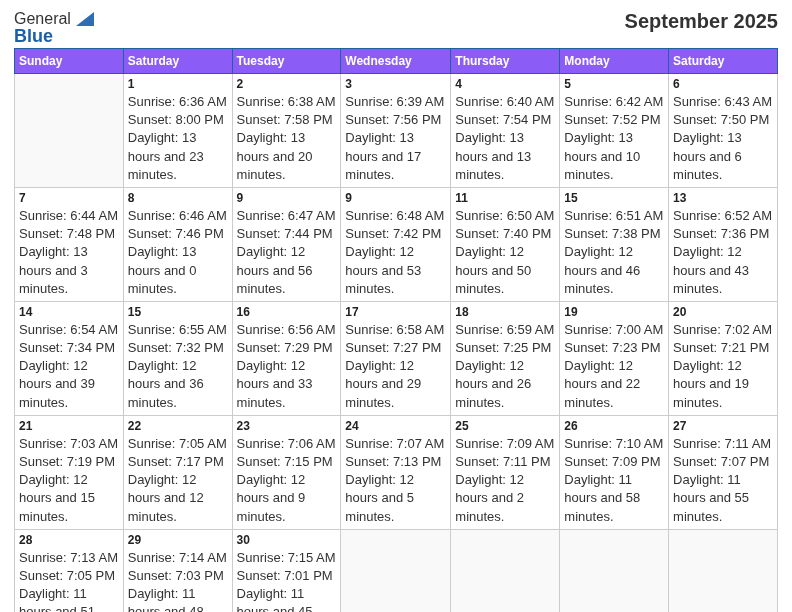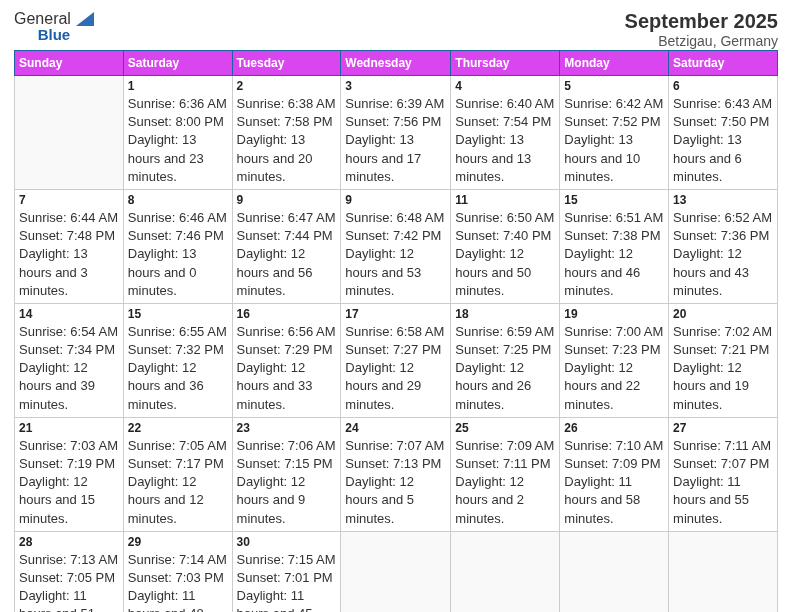--- a/index.html
+++ b/index.html
@@ -40,21 +40,21 @@
     .location {
       font-size: 14px;
       color: #555;
     }
     .calendar {
       width: 100%;
       border-collapse: collapse;
       border: 1px solid #ccc;
     }
     .calendar th {
-      background-color: #d946ef;
+      background-color: #8b5cf6;
       color: #fff;
       font-size: 12px;
       font-weight: bold;
       padding: 5px 4px;
       text-align: left;
       border: 1px solid #2060a0;
     }
     .calendar td {
       border: 1px solid #ccc;
       vertical-align: top;
@@ -89,26 +89,25 @@
 <div class="page">
   <div class="header">
     <div class="logo">
       <div>
         <div style="display:flex; align-items:center;">
           <span class="logo-general">General</span>
           <svg width="22" height="18" viewBox="0 0 22 18" style="margin-left:1px;">
             <polygon points="4,16 22,2 22,16" fill="#2e6db4"></polygon>
           </svg>
         </div>
-        <div class="logo-blue" style="font-size:15px; font-weight:bold; margin-top:-2px;text-align:center;">Blue</div>
+        <div class="logo-blue" style="font-size:18px; font-weight:bold; margin-top:-2px;">Blue</div>
       </div>
     </div>
     <div class="title-section">
       <div class="month-title">September 2025</div>
-      <div class="location">Betzigau, Germany</div>
     </div>
   </div>
 
   <table class="calendar">
     <thead>
       <tr>
         <th>Sunday</th>
         <th>Saturday</th>
         <th>Tuesday</th>
         <th>Wednesday</th>

